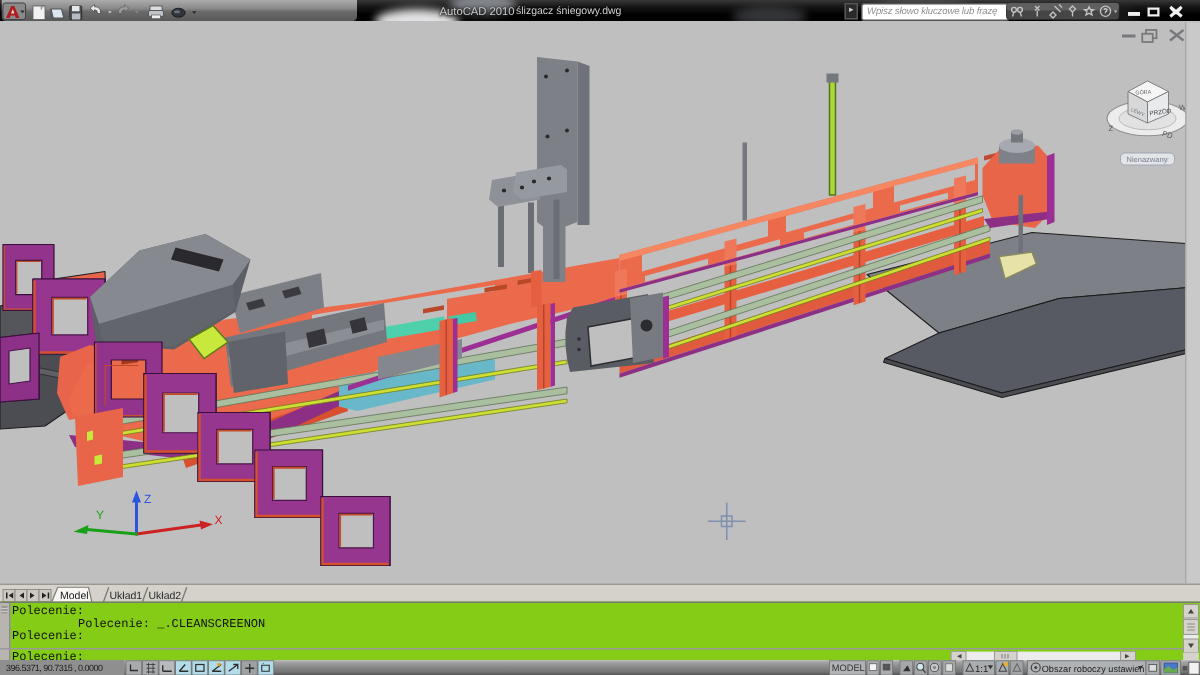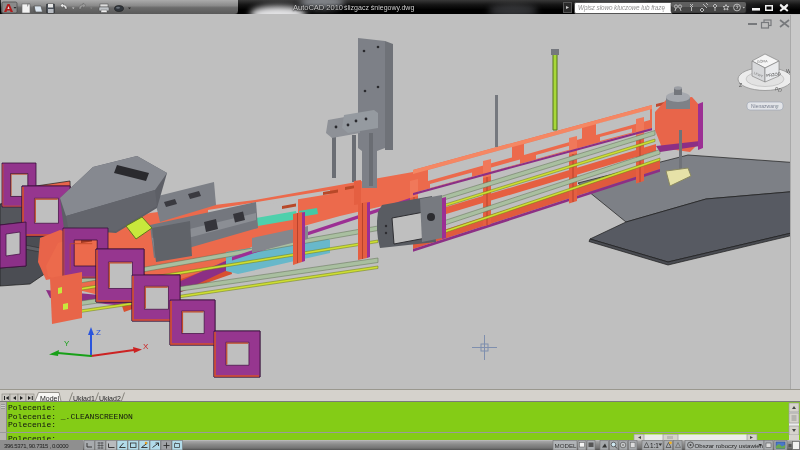--- a/index.html
+++ b/index.html
@@ -370,21 +370,21 @@
   <text x="40" y="8.5" font-size="7" fill="#1a1a1a" font-family="Liberation Sans">Model</text>
   <text x="73" y="8.5" font-size="7" fill="#2a2a2a" font-family="Liberation Sans">Układ1</text>
   <text x="99" y="8.5" font-size="7" fill="#2a2a2a" font-family="Liberation Sans">Układ2</text>
 </svg>
 </div>
 
 <div id="cmd">
 <div style="position:absolute;left:0;top:0;width:6px;height:39px;background:#b8b5b0;border-right:1px solid #8a8a8a;"></div>
       <div style="position:absolute;left:1px;top:2px;width:4px;height:5px;background:repeating-linear-gradient(#999 0,#999 1px,#ccc 1px,#ccc 2px);"></div>
   <div class="ln" style="top:1px;">Polecenie:</div>
-  <div class="ln" style="top:9.5px;">Polecenie: _.CLEANSCREENON</div>
+  <div class="ln" style="top:9.5px;margin-left:44px;">Polecenie: _.CLEANSCREENON</div>
   <div class="ln" style="top:18px;">Polecenie:</div>
   <div style="position:absolute;left:0;top:29.5px;width:789px;height:1px;background:#9a9a9a;"></div>
   <div class="ln" style="top:32px;">Polecenie:</div>
   <svg style="position:absolute;left:630px;top:31.5px;" width="170" height="7" viewBox="0 0 170 9" preserveAspectRatio="none" id="hscroll">
     <rect x="4" y="0.5" width="123" height="8" fill="#ececec"></rect>
     <rect x="4" y="0.5" width="10" height="8" fill="#d6d3cc" stroke="#999" stroke-width="0.7"></rect>
     <path d="M11,2.5 l-3,2 l3,2 Z" fill="#444"></path>
     <rect x="33" y="0.5" width="15" height="8" fill="#d6d3cc" stroke="#999" stroke-width="0.7"></rect>
     <path d="M38,2.5 l0,4 m2,-4 l0,4 m2,-4 l0,4" stroke="#888" stroke-width="0.8"></path>
     <rect x="117" y="0.5" width="10" height="8" fill="#d6d3cc" stroke="#999" stroke-width="0.7"></rect>

